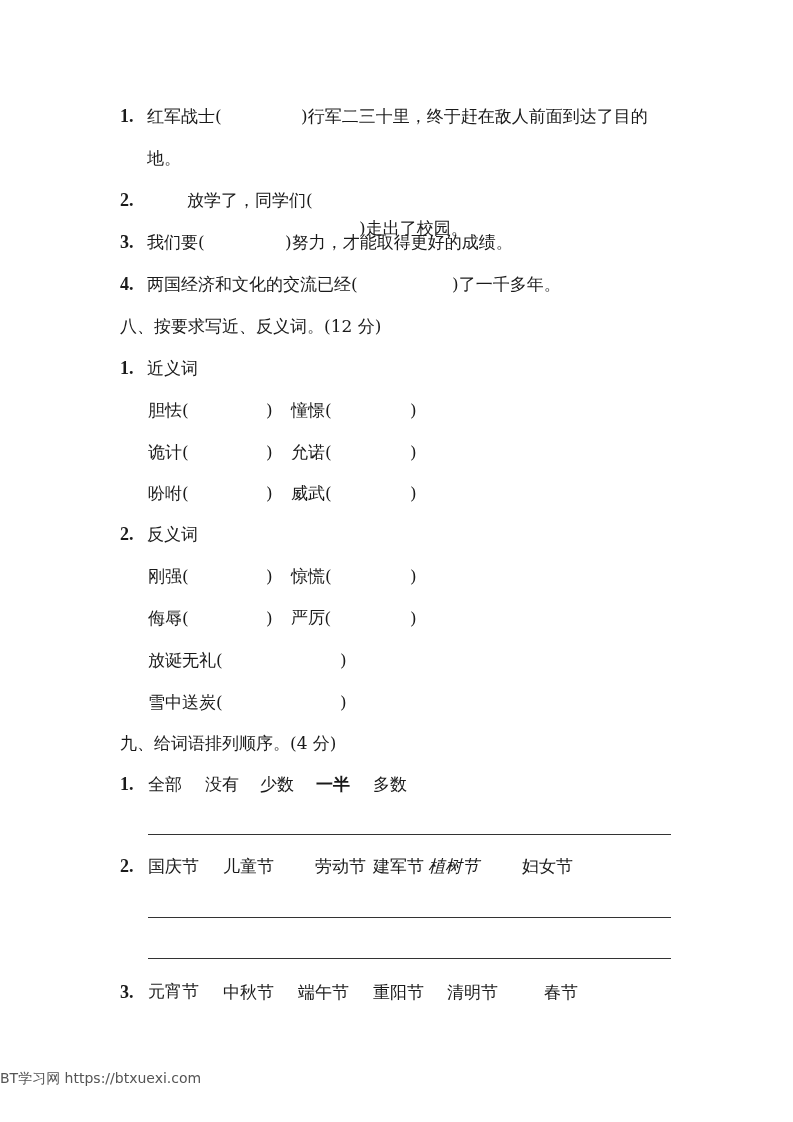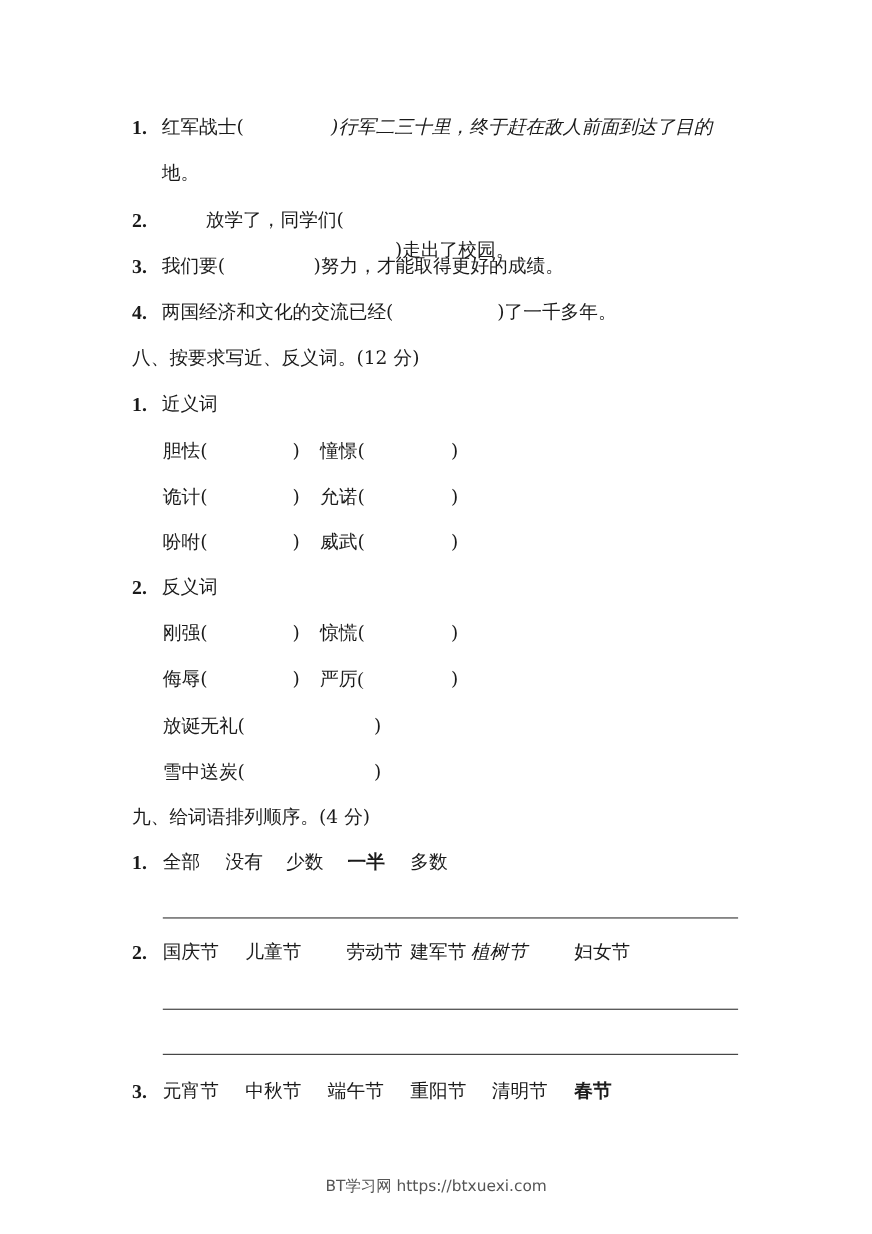--- a/index.html
+++ b/index.html
@@ -3,30 +3,30 @@
   <meta charset="utf-8">
   <style>
     html, body { margin: 0; padding: 0; background: #ffffff; }
     body { width: 793px; height: 1122px; position: relative; overflow: hidden;
            font-family: "DejaVu Serif", "Liberation Serif", serif; color: #1a1a1a; }
     .line { position: absolute; left: 0; height: 24px; line-height: 24px; font-size: 17px; white-space: nowrap; }
     .num { position: absolute; font-weight: bold; font-family: "Liberation Serif", serif; font-size: 18px; }
     .txt { position: absolute; }
     .heading { font-size: 17px; }
     .rule { position: absolute; left: 148px; width: 523px; height: 0; border-top: 1px solid #333; }
-    .footer { position: absolute; top: 1070px; left: 0; width: 793px; text-align: center;
+    .footer { position: absolute; top: 1070px; left: 0; width: 793px; 
               font-family: "DejaVu Sans", sans-serif; font-size: 14px; color: #555; }
   </style>
 </head>
 <body>
 
 <div class="line" style="top:104px;">
   <span class="num" style="left:120px;">1.</span>
   <span class="txt" style="left:147px;">红军战士(</span>
-  <span class="txt" style="left:301px;font-style:italic;">)行军二三十里，终于赶在敌人前面到达了目的</span>
+  <span class="txt" style="left:301px;">)行军二三十里，终于赶在敌人前面到达了目的</span>
 </div>
 <div class="line" style="top:146px;">
   <span class="txt" style="left:147px;">地。</span>
 </div>
 
 <div class="line" style="top:188px;">
   <span class="num" style="left:120px;">2.</span>
   <span class="txt" style="left:147px;margin-left:40px;">放学了，同学们(</span>
   <span class="txt" style="left:359px;margin-top:28px;">)走出了校园。</span>
 </div>
@@ -123,16 +123,16 @@
 <div class="rule" style="top:917px;"></div>
 <div class="rule" style="top:958px;"></div>
 
 <div class="line" style="top:980px;">
   <span class="num" style="left:120px;">3.</span>
   <span class="txt" style="left:148px;font-family:Liberation Serif, serif;">元宵节</span>
   <span class="txt" style="left:223px;">中秋节</span>
   <span class="txt" style="left:298px;">端午节</span>
   <span class="txt" style="left:373px;">重阳节</span>
   <span class="txt" style="left:447px;">清明节</span>
-  <span class="txt" style="left:522px;font-weight:bold;">春节</span>
+  <span class="txt" style="left:544px;">春节</span>
 </div>
 
 <div class="footer">BT学习网 https://btxuexi.com</div>
 
 </body></html>

